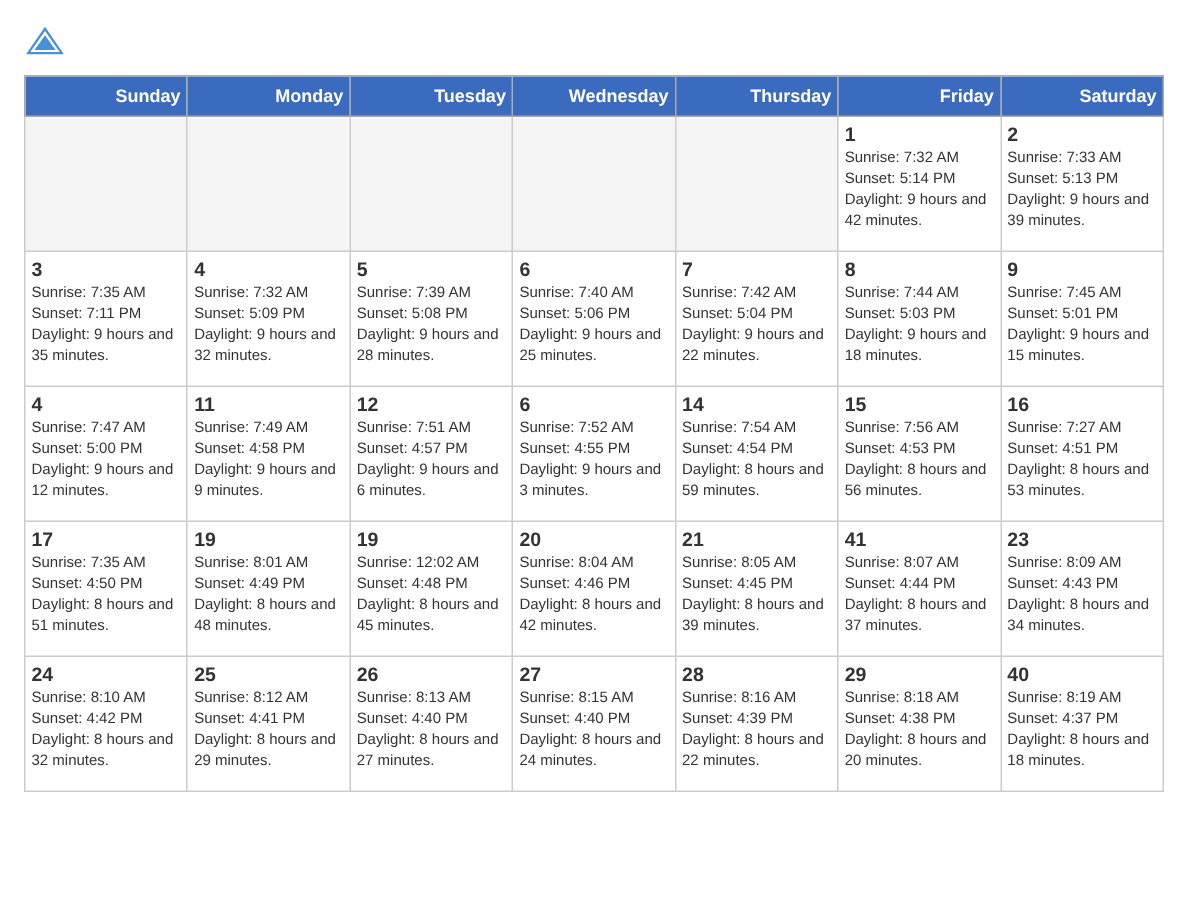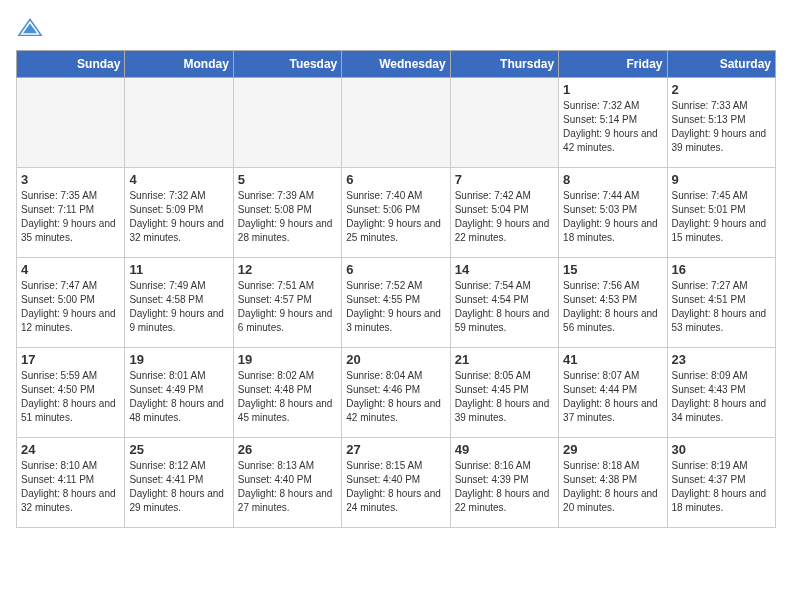--- a/index.html
+++ b/index.html
@@ -212,33 +212,33 @@
         <td>
           <span class="day-number">16</span>
           <div class="day-info">Sunrise: 7:27 AM
 Sunset: 4:51 PM
 Daylight: 8 hours and 53 minutes.</div>
         </td>
       </tr>
       <tr>
         <td>
           <span class="day-number">17</span>
-          <div class="day-info">Sunrise: 5:59 AM
+          <div class="day-info">Sunrise: 7:35 AM
 Sunset: 4:50 PM
 Daylight: 8 hours and 51 minutes.</div>
         </td>
         <td>
           <span class="day-number">19</span>
           <div class="day-info">Sunrise: 8:01 AM
 Sunset: 4:49 PM
 Daylight: 8 hours and 48 minutes.</div>
         </td>
         <td>
           <span class="day-number">19</span>
-          <div class="day-info">Sunrise: 8:02 AM
+          <div class="day-info">Sunrise: 12:02 AM
 Sunset: 4:48 PM
 Daylight: 8 hours and 45 minutes.</div>
         </td>
         <td>
           <span class="day-number">20</span>
           <div class="day-info">Sunrise: 8:04 AM
 Sunset: 4:46 PM
 Daylight: 8 hours and 42 minutes.</div>
         </td>
         <td>
@@ -257,21 +257,21 @@
           <span class="day-number">23</span>
           <div class="day-info">Sunrise: 8:09 AM
 Sunset: 4:43 PM
 Daylight: 8 hours and 34 minutes.</div>
         </td>
       </tr>
       <tr>
         <td>
           <span class="day-number">24</span>
           <div class="day-info">Sunrise: 8:10 AM
-Sunset: 4:11 PM
+Sunset: 4:42 PM
 Daylight: 8 hours and 32 minutes.</div>
         </td>
         <td>
           <span class="day-number">25</span>
           <div class="day-info">Sunrise: 8:12 AM
 Sunset: 4:41 PM
 Daylight: 8 hours and 29 minutes.</div>
         </td>
         <td>
           <span class="day-number">26</span>
@@ -279,32 +279,32 @@
 Sunset: 4:40 PM
 Daylight: 8 hours and 27 minutes.</div>
         </td>
         <td>
           <span class="day-number">27</span>
           <div class="day-info">Sunrise: 8:15 AM
 Sunset: 4:40 PM
 Daylight: 8 hours and 24 minutes.</div>
         </td>
         <td>
-          <span class="day-number">49</span>
+          <span class="day-number">28</span>
           <div class="day-info">Sunrise: 8:16 AM
 Sunset: 4:39 PM
 Daylight: 8 hours and 22 minutes.</div>
         </td>
         <td>
           <span class="day-number">29</span>
           <div class="day-info">Sunrise: 8:18 AM
 Sunset: 4:38 PM
 Daylight: 8 hours and 20 minutes.</div>
         </td>
         <td>
-          <span class="day-number">30</span>
+          <span class="day-number">40</span>
           <div class="day-info">Sunrise: 8:19 AM
 Sunset: 4:37 PM
 Daylight: 8 hours and 18 minutes.</div>
         </td>
       </tr>
     </tbody>
 </table>
 
 </body></html>

